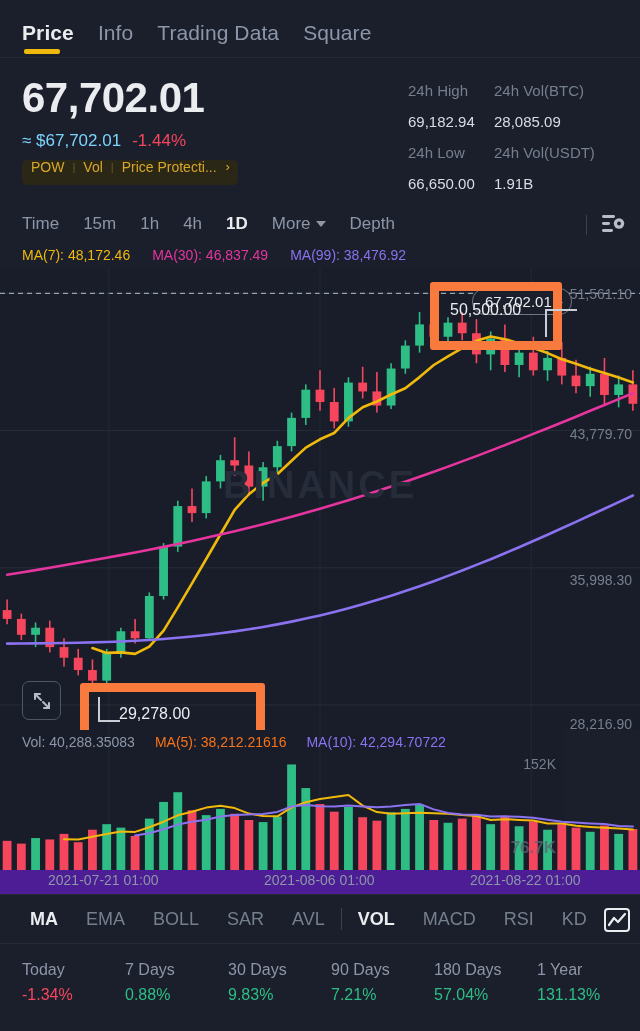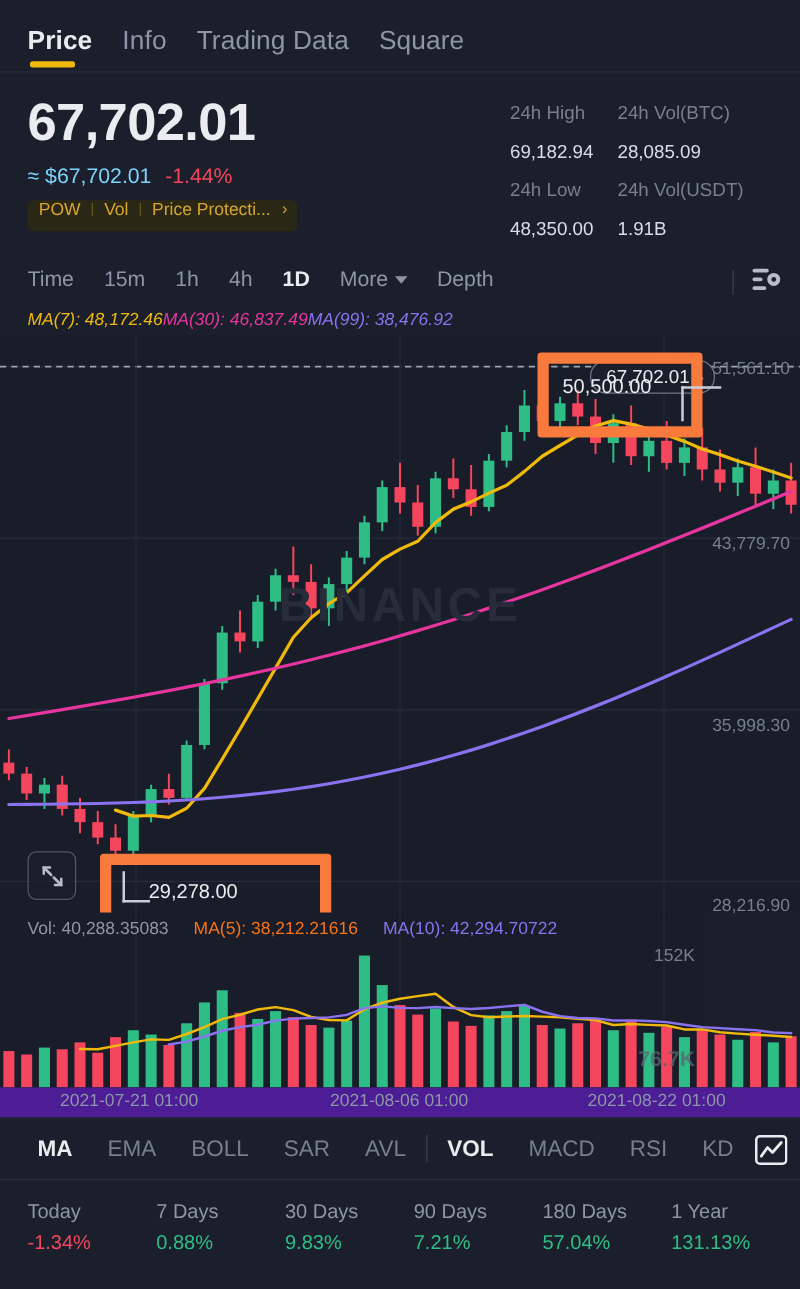--- a/index.html
+++ b/index.html
@@ -55,21 +55,21 @@
   }
   .tf { font-size: 17px; color: #8d96a8; margin-right: 24px; white-space: nowrap; }
   .tf.active { color: #eaecef; font-weight: bold; }
   .tf-more { display: inline-flex; align-items: center; gap: 5px; justify-content: flex-end; }
   .caret { width: 0; height: 0; border-left: 5px solid transparent;
            border-right: 5px solid transparent; border-top: 6px solid #8d96a8; }
   .tf-right { position: absolute; right: 14px; top: 8px; display: flex; align-items: center; gap: 13px; }
   .vdiv { width: 1px; height: 20px; background: #39404f; }
 
   
-  .ma-legend { display: flex; padding: 2px 0 4px 22px; height: 24px; align-items: center; font-style: italic; }
+  .ma-legend { display: flex; gap: 22px; padding: 2px 0 4px 22px; height: 24px; align-items: center; }
   .ma-l { font-size: 14px; white-space: nowrap; }
   .ma7 { color: #f0b90b; }
   .ma25 { color: #e6359e; }
   .ma99 { color: #8a72f0; }
 
   
   .chart-wrap { position: relative; width: 640px; height: 462px; background: #181d29; }
   .chart-wrap svg { display: block; }
   .watermark {
     position: absolute; left: 0; right: 0; top: 196px; text-align: center;
@@ -158,21 +158,21 @@
     </div>
 
     <div class="stats">
       <div class="stats-grid">
         <div class="stat-lab">24h High</div>
         <div class="stat-lab">24h Vol(BTC)</div>
         <div class="stat-val">69,182.94</div>
         <div class="stat-val">28,085.09</div>
         <div class="stat-lab">24h Low</div>
         <div class="stat-lab">24h Vol(USDT)</div>
-        <div class="stat-val">48,350.00</div>
+        <div class="stat-val">66,650.00</div>
         <div class="stat-val">1.91B</div>
       </div>
     </div>
   </div>
 
   <div class="tf-bar">
     <div class="tf"><span>Time</span></div>
     <div class="tf"><span>15m</span></div>
     <div class="tf"><span>1h</span></div>
     <div class="tf"><span>4h</span></div>

